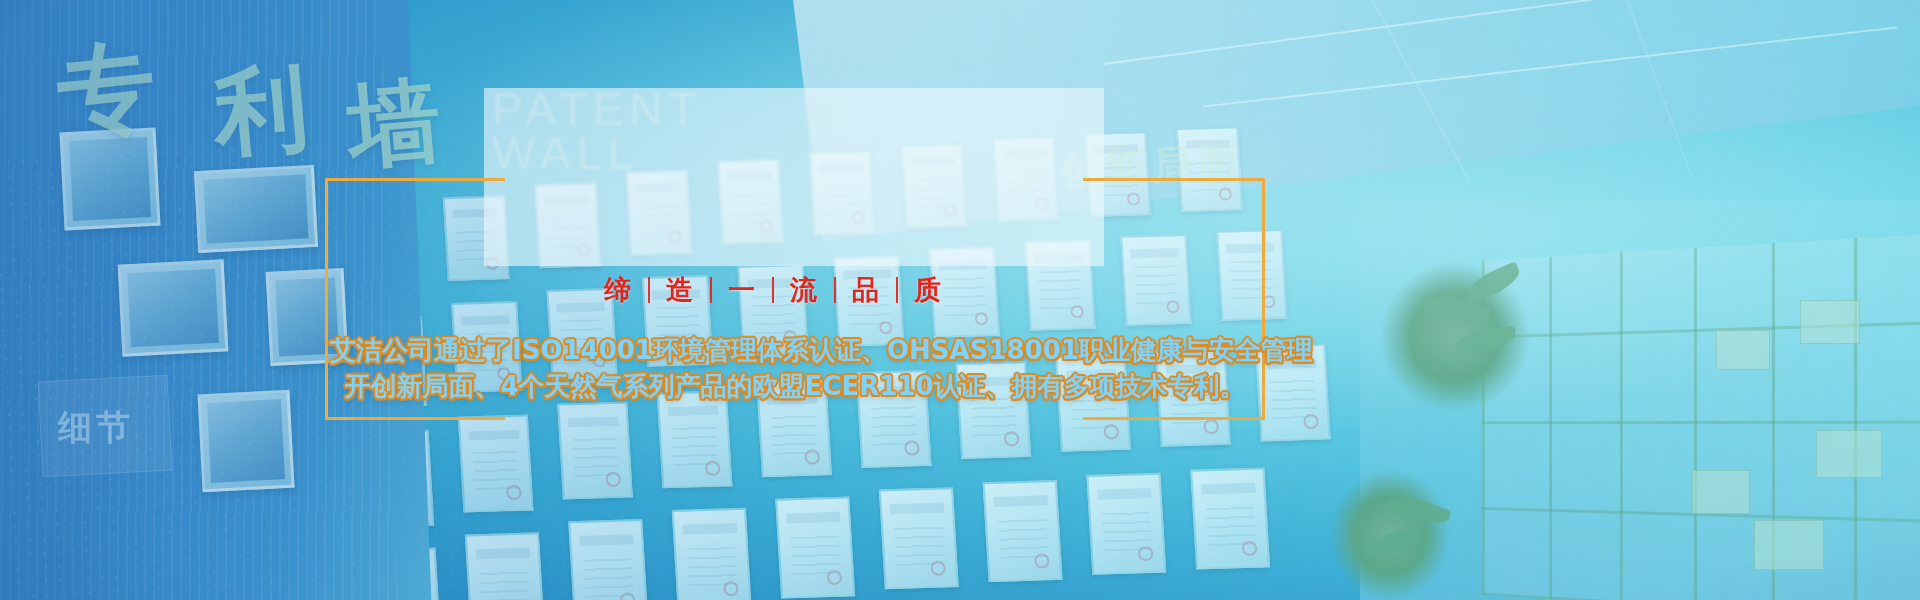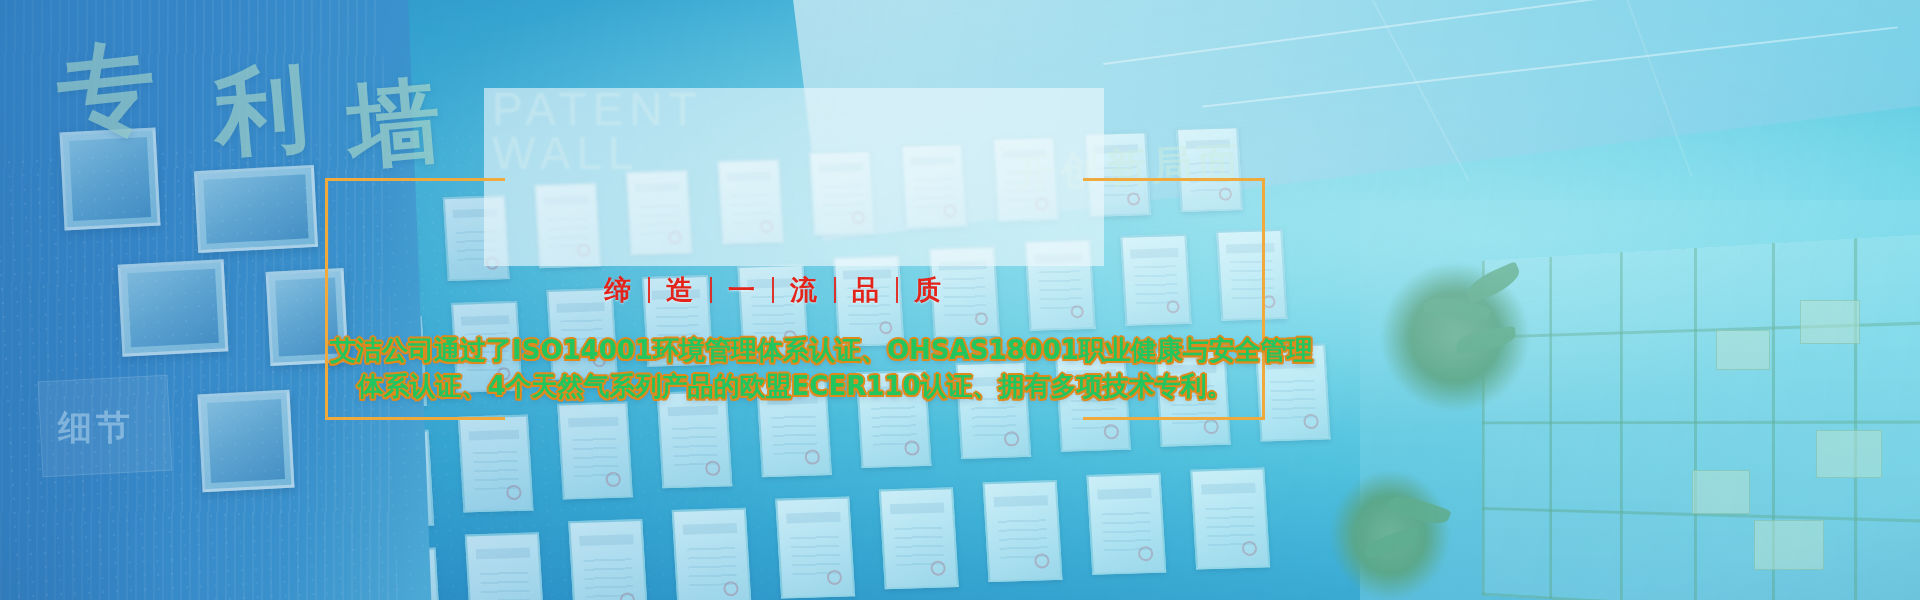--- a/index.html
+++ b/index.html
@@ -239,21 +239,21 @@
   .bk-br{ left:1083px; top:417px; width:182px; height:3px; }
 
   
   .body-text{
     position:absolute; left:330px; top:332px; width:930px;
     text-align:center;
     font-family:"DejaVu Sans","Liberation Sans",sans-serif;
     font-weight:700;
     font-size:26px;
     line-height:36px;
-    color:#22c55e;
+    color:#7dd3fc;
     -webkit-text-stroke:0;
     text-shadow:
       2px 0 0 #e08a1e, -2px 0 0 #e08a1e, 0 2px 0 #e08a1e, 0 -2px 0 #e08a1e,
       1.5px 1.5px 0 #e08a1e, -1.5px 1.5px 0 #e08a1e, 1.5px -1.5px 0 #e08a1e, -1.5px -1.5px 0 #e08a1e,
       0 3px 6px rgba(30,80,120,.35);
     user-select:none;
   }
   .body-line{ display:block; white-space:nowrap; }
 
   
@@ -496,16 +496,16 @@
     <div class="bk-line bk-l"></div>
     <div class="bk-line bk-tl"></div>
     <div class="bk-line bk-bl"></div>
     <div class="bk-line bk-r"></div>
     <div class="bk-line bk-tr"></div>
     <div class="bk-line bk-br"></div>
   </div>
 
   <div class="body-text">
     <span class="body-line">艾洁公司通过了ISO14001环境管理体系认证、OHSAS18001职业健康与安全管理</span>
-    <span class="body-line">体系认证、4个天然气系列产品的欧盟ECER110认证、拥有多项技术专利。</span>
+    <span class="body-line">开创新局面、4个天然气系列产品的欧盟ECER110认证、拥有多项技术专利。</span>
   </div>
 
 </div>
 
 </body></html>

